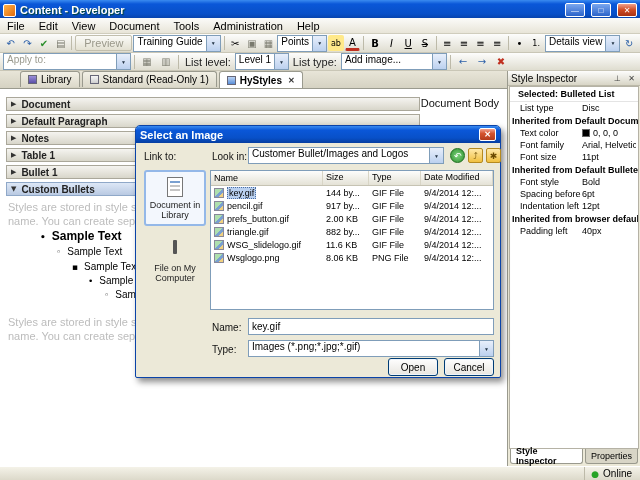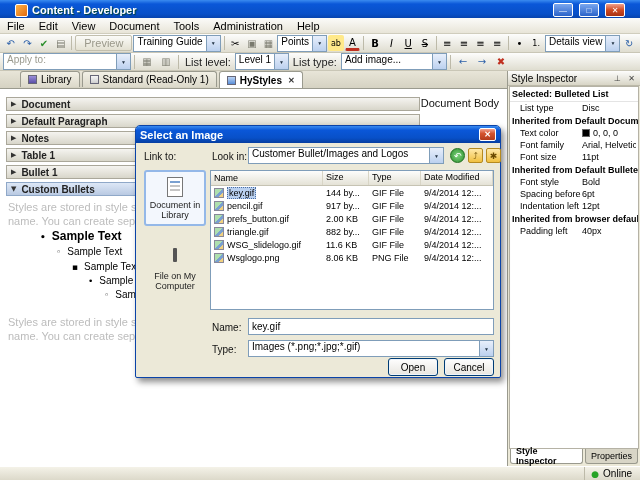--- a/index.html
+++ b/index.html
@@ -2,21 +2,21 @@
 <html><head>
 <meta charset="utf-8">
 <style>
 *{box-sizing:border-box;margin:0;padding:0}
 html,body{width:640px;height:480px;overflow:hidden}
 body{font:11px "Liberation Sans",sans-serif;color:#000}
 .app{position:relative;width:640px;height:480px;background:#ece9d8;overflow:hidden}
 .nw{white-space:nowrap;overflow:hidden}
 
 
-.titlebar{position:absolute;top:0;left:0;right:0;height:20px;display:flex;align-items:center;gap:4px;padding:0 15px;
+.titlebar{position:absolute;top:0;left:0;right:0;height:20px;display:flex;align-items:center;gap:4px;padding:0 3px;
  background:linear-gradient(180deg,#3a8bf0 0%,#0a57d8 20%,#0850c8 70%,#063ea0 100%);color:#fff}
 .appicon{width:13px;height:13px;border-radius:2px;background:linear-gradient(135deg,#ffb347,#e06a10);border:1px solid #fff}
 .wtitle{font-weight:bold;font-size:11px;text-shadow:1px 1px 1px #043;flex:1}
 .wb{width:20px;height:14px;display:flex;align-items:center;justify-content:center;font-size:8px;color:#fff;border:1px solid #fff;border-radius:2px;margin-left:2px;
  background:linear-gradient(#7aa7ef,#2b63c9)}
 .wb.cls{background:linear-gradient(#f0a08c,#cf4a22 50%,#a83214)}
 
 
 .menubar{position:absolute;top:18px;left:0;right:0;height:16px;background:linear-gradient(#fbfbf9,#e8e5d8);display:flex;align-items:flex-start;border-bottom:1px solid #d0cdbd}
 .mi{padding:0 7px;height:100%;display:flex;align-items:center}
@@ -58,21 +58,21 @@
 .bline{position:absolute;display:flex;gap:6px;align-items:baseline;font-size:10px}
 .bline .mk{font-family:"DejaVu Sans",sans-serif;font-size:9px}
 .bline.first{font-size:12px;font-weight:bold}
 
 
 .inspector{position:absolute;top:71px;left:507px;width:133px;bottom:14px;background:#ece9d8;border-left:1px solid #9a9a8e}
 .ihead{height:15px;display:flex;align-items:center;gap:3px;padding:0 3px;background:linear-gradient(#fdfdfc,#d8d5c6);border-bottom:1px solid #bbb8a8;font-size:10px}
 .ihead .t{flex:1;white-space:nowrap;overflow:hidden}
 .ihico{width:11px;height:11px;display:flex;align-items:center;justify-content:center;font-size:8px;color:#444;font-family:"DejaVu Sans",sans-serif}
 .ibody{position:absolute;top:15px;left:1px;right:1px;bottom:17px;background:#fff;border:1px solid #b5b2a5;overflow:hidden;font-size:9px}
-.isel{font-weight:bold;padding:2px 2px;white-space:nowrap;overflow:hidden;border-bottom:1px solid #e4e4e4}
+.isel{font-weight:bold;padding:2px 8px;white-space:nowrap;overflow:hidden;border-bottom:1px solid #e4e4e4}
 .ihdr{font-weight:bold;padding:2px 2px 1px 2px;white-space:nowrap;overflow:hidden}
 .irow{display:flex;padding:1px 2px 1px 10px;white-space:nowrap;overflow:hidden}
 .irow .k{width:62px;flex:none;white-space:nowrap;overflow:hidden}
 .irow .v{flex:1;white-space:nowrap;overflow:hidden;display:flex;align-items:center;gap:3px}
 .swatch{width:8px;height:8px;background:#000;border:1px solid #666;flex:none}
 .itabs{position:absolute;left:0;right:0;bottom:0;height:17px;display:flex;align-items:flex-start;padding-left:2px;background:#ece9d8}
 .itab{height:15px;padding:0 5px;display:flex;align-items:center;font-size:9px;border:1px solid #9a9a8e;border-top:none;border-radius:0 0 3px 3px;background:#d8d5c6;margin-right:2px}
 .itab.active{background:#fff;font-weight:bold}
 
 
@@ -87,21 +87,21 @@
  background:linear-gradient(180deg,#3a8bf0 0%,#0a57d8 25%,#0850c8 70%,#063ea0 100%)}
 .dtitle .t{flex:1}
 .dcl{width:17px;height:13px;border:1px solid #fff;border-radius:2px;display:flex;align-items:center;justify-content:center;font-size:8px;color:#fff;
  background:linear-gradient(#f2a391,#d5542f 40%,#b33b1b)}
 .dlab{position:absolute;font-size:10px;color:#111}
 .lookin{position:absolute;left:112px;top:21px;width:196px}
 .dico{position:absolute;top:22px;width:15px;height:15px;display:flex;align-items:center;justify-content:center;font-family:"DejaVu Sans",sans-serif;font-size:9px;border-radius:2px}
 .dico.back{background:radial-gradient(#7ed47e,#2d8f2d);color:#fff;border:1px solid #1e6f1e;border-radius:50%}
 .dico.fup{background:linear-gradient(#ffe9a8,#f0c040);color:#6a4a00;border:1px solid #b58a20}
 .dico.fnew{background:linear-gradient(#ffe9a8,#f0c040);color:#6a4a00;border:1px solid #b58a20}
-.side{position:absolute;left:8px;top:44px;width:62px;bottom:64px;display:flex;flex-direction:column;gap:16px}
+.side{position:absolute;left:8px;top:44px;width:62px;bottom:64px;display:flex;flex-direction:column;gap:8px}
 .sbtn{height:56px;display:flex;flex-direction:column;align-items:center;justify-content:center;gap:3px;text-align:center;font-size:9px;line-height:10px;color:#222;border-radius:3px}
 .sbtn.selected{background:#f3f7fd;border:2px solid #94b8e8}
 .icon-doc{width:16px;height:20px;background:#fff;border:1px solid #777;position:relative}
 .icon-doc::after{content:"";position:absolute;left:2px;top:3px;width:10px;height:2px;background:#7aa0d0;box-shadow:0 4px 0 #c5c5c5,0 8px 0 #c5c5c5}
 .icon-pc{width:22px;height:18px;position:relative}
 .icon-pc .scr{width:22px;height:13px;border:2px solid #555;background:linear-gradient(#9cc4ef,#4a7fc0);border-radius:1px}
 .icon-pc .std{width:10px;height:3px;background:#888;margin:1px auto 0}
 .flist{position:absolute;left:74px;top:44px;width:284px;height:140px;background:#fff;border:1px solid #7f9db9;overflow:hidden;font-size:9px}
 .fhead{display:flex;height:15px;background:linear-gradient(#fdfdfc,#e4e2d6);border-bottom:1px solid #c6c3b3}
 .fh{padding:1px 3px;border-right:1px solid #d8d5c6;white-space:nowrap;overflow:hidden}

